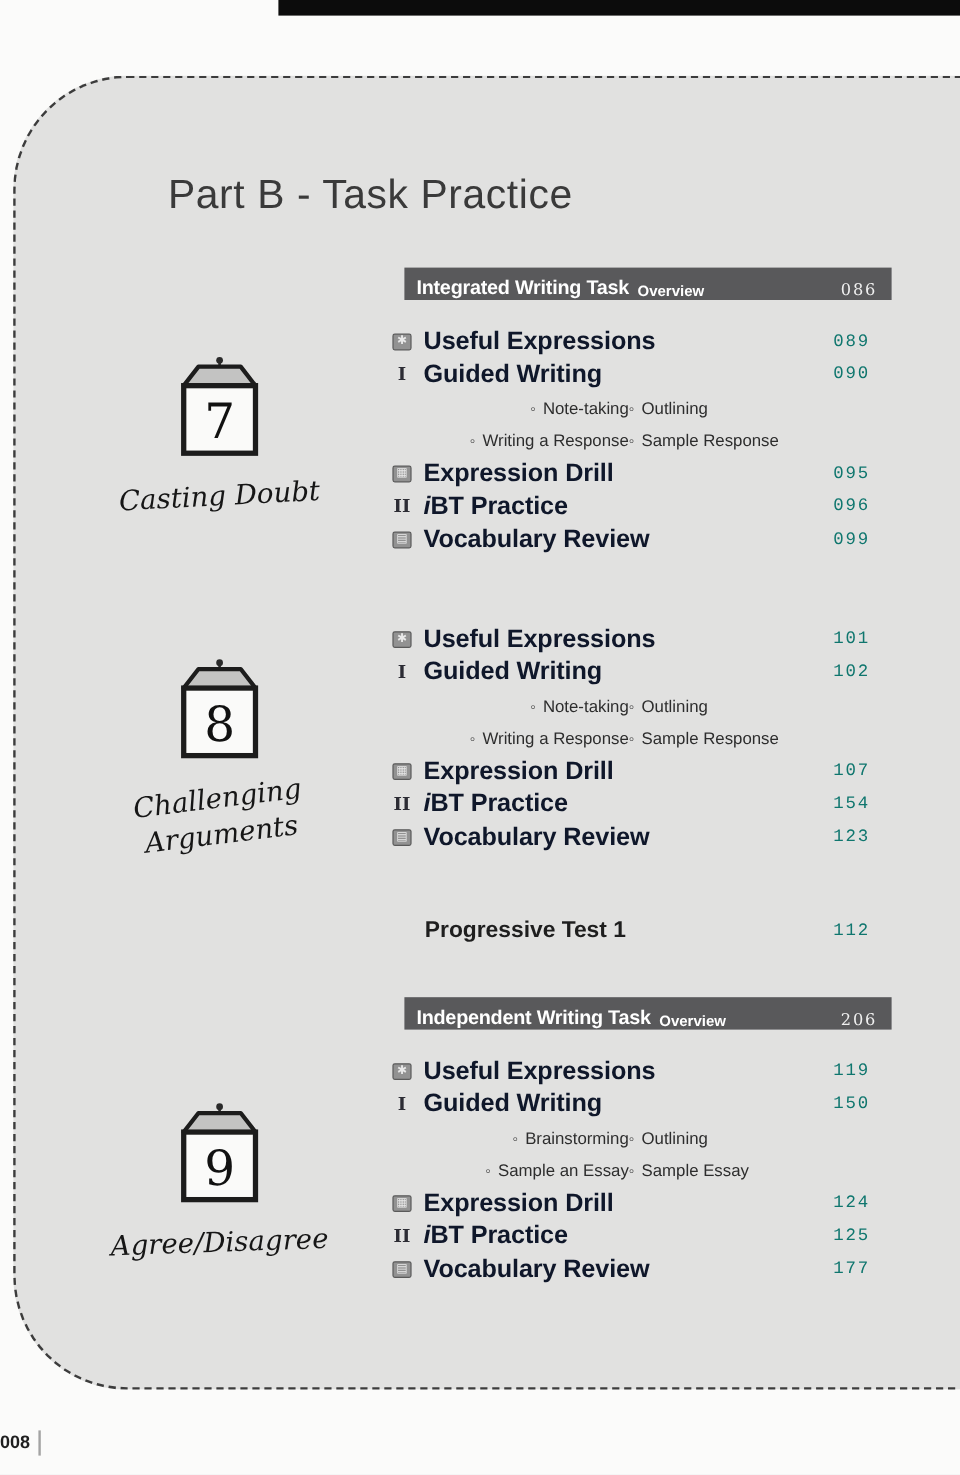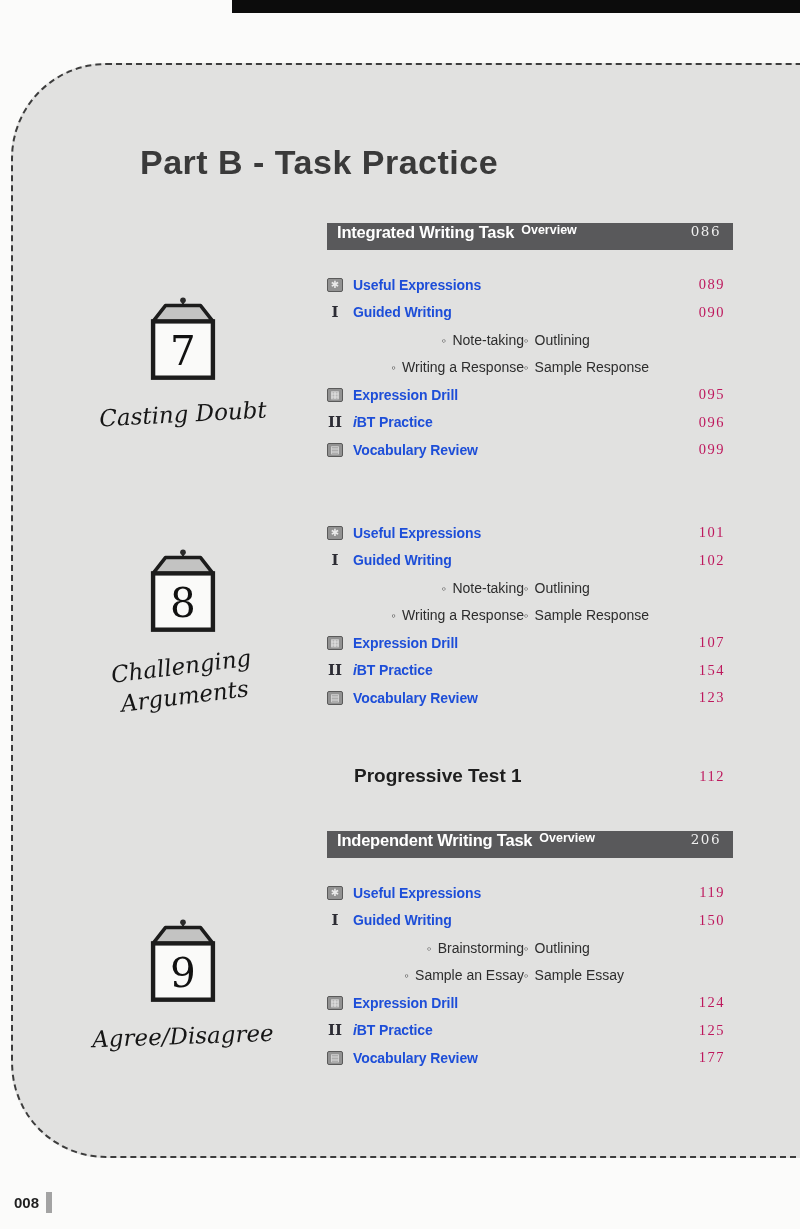--- a/index.html
+++ b/index.html
@@ -4,67 +4,67 @@
 <style>
   * { margin:0; padding:0; box-sizing:border-box; }
   html,body { width:800px; height:1229px; overflow:hidden; }
   body { position:relative; background:#fbfbfa; font-family:"Liberation Sans",sans-serif; }
 
   .top-strip { position:absolute; top:0; left:232px; right:0; height:13px; background:#0c0c0c; }
 
   .panel { position:absolute; top:63px; left:11px; right:-45px; bottom:71px;
            background:#e1e1e0; border:2.5px dashed #3c3c3c; border-radius:95px 0 0 95px; }
 
-  .title { position:absolute; left:127px; top:78px; font-size:34px; font-weight:bold;
+  .title { position:absolute; left:127px; top:78px; font-size:34px; font-weight:normal;
            color:#3a3a3a; letter-spacing:0.5px; }
 
   
-  .section-bar { position:absolute; left:314px; width:406px; height:27px; background:#59595b;
-                 color:#fff; display:flex; align-items:flex-start; padding:0 12px 0 10px; }
+  .section-bar { position:absolute; left:324px; width:406px; height:27px; background:#59595b;
+                 color:#fff; display:flex; align-items:flex-end; padding:0 12px 0 10px; }
   .bar-title  { font-size:16.5px; font-weight:bold; letter-spacing:-0.2px; }
   .bar-suffix { font-size:12.5px; font-weight:bold; margin-left:7px; }
   .bar-page   { margin-left:auto; font-family:"DejaVu Serif",serif; font-size:13.5px;
                 color:#efefef; letter-spacing:1.5px; }
   .bar-integrated  { top:158px; }
   .bar-independent { top:766px; }
 
   
   .toc-group { position:absolute; left:314px; width:398px; }
   .group1 { top:206px; } .group2 { top:454px; } .group3 { top:814px; }
   .row { display:flex; align-items:center; height:27.5px; }
   .badge { flex:0 0 16px; width:16px; height:14px; margin-right:10px; background:#929292;
            border:1px solid #5a5a5a; border-radius:2px; color:#e9e9e9; font-size:10px;
            line-height:12px; text-align:center; overflow:hidden; }
   .roman { flex:0 0 16px; width:16px; margin-right:10px; font-family:"DejaVu Serif",serif;
            font-weight:bold; font-size:15px; color:#2c2c34; text-align:center; }
-  .label { flex:1; font-weight:bold; font-size:14px; color:#1d4ed8; letter-spacing:-0.1px; }
+  .label { flex:1; font-weight:bold; font-size:21px; color:#0f172a; letter-spacing:-0.1px; }
   .ibt-i { font-style:italic; }
-  .pagenum { font-family:Liberation Serif, serif; font-size:14.5px; color:#be185d; letter-spacing:1.5px; }
+  .pagenum { font-family:Liberation Mono, monospace; font-size:14.5px; color:#0f766e; letter-spacing:1.5px; }
   .subrow { display:flex; align-items:center; height:27.5px; padding-left:27px; }
   .subcol1 { width:170px; }
   .subitem { font-size:14px; color:#2d2d2d;text-align:right; }
   .bullet { margin-right:6px; color:#4a4a4a; font-size:13px; }
 
   
   .progressive { position:absolute; left:314px; top:697px; width:398px; height:28px;
                  display:flex; align-items:center; }
   .prog-label { flex:1; padding-left:27px; font-size:19px; font-weight:bold; color:#1e1e1e; }
 
   
   .chapter { position:absolute; left:55px; width:230px; text-align:center; }
   .ch7 { top:230px; } .ch8 { top:482px; } .ch9 { top:852px; }
   .cal { display:block; margin:0 auto; }
   .chapter-name { margin-top:10px; font-family:"DejaVu Serif",serif; font-style:italic;
                   font-size:23px; color:#161616; line-height:1.3; }
   .ch7 .chapter-name { transform:rotate(-3deg); }
   .ch8 .chapter-name { transform:rotate(-7deg); }
   .ch9 .chapter-name { transform:rotate(-2deg); }
 
-  .folio { position:absolute; left:14px; bottom:16px; font-size:15px; font-weight:bold;
-           color:#1f1f1f; padding-right:7px; border-right:6px solid #a3a3a3; line-height:21px; }
+  .folio { position:absolute; left:0; bottom:16px; font-size:15px; font-weight:bold;
+           color:#1f1f1f; padding-right:7px; border-right:2px solid #a3a3a3; line-height:21px; }
 </style>
 </head>
 <body>
 
 <div class="top-strip"></div>
 
 <div class="panel">
 
   <h1 class="title">Part B - Task Practice</h1>
 

